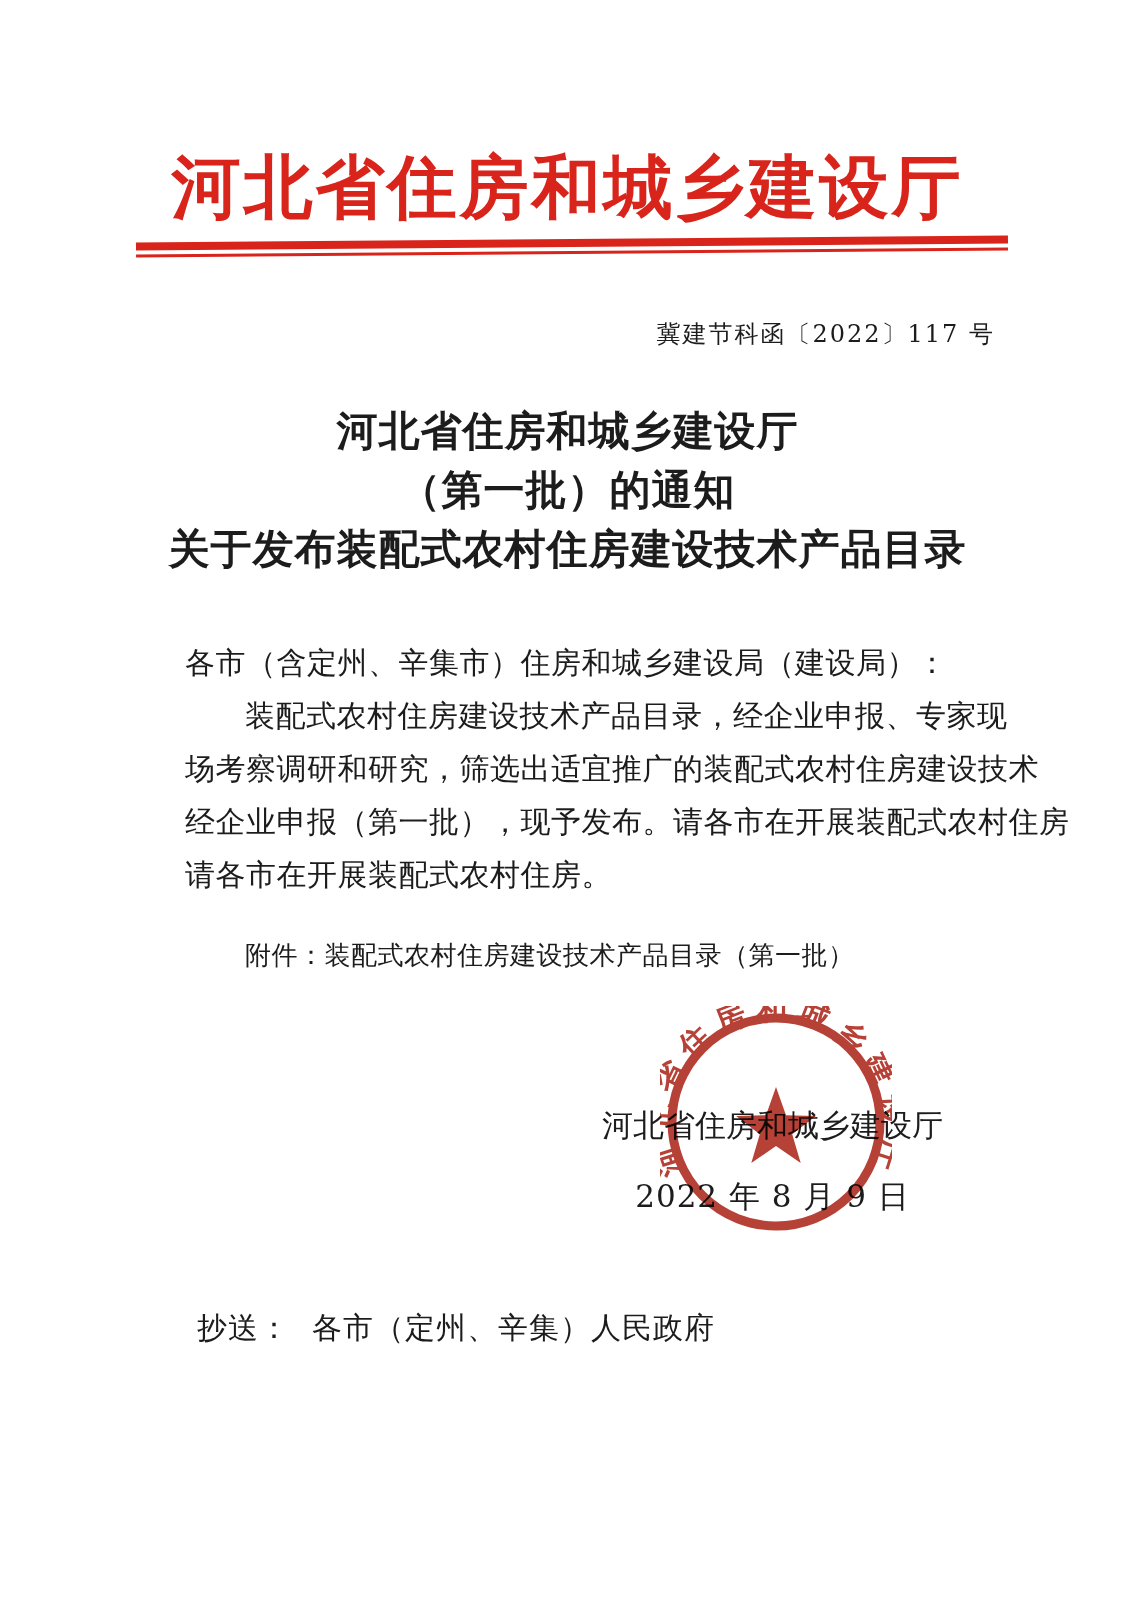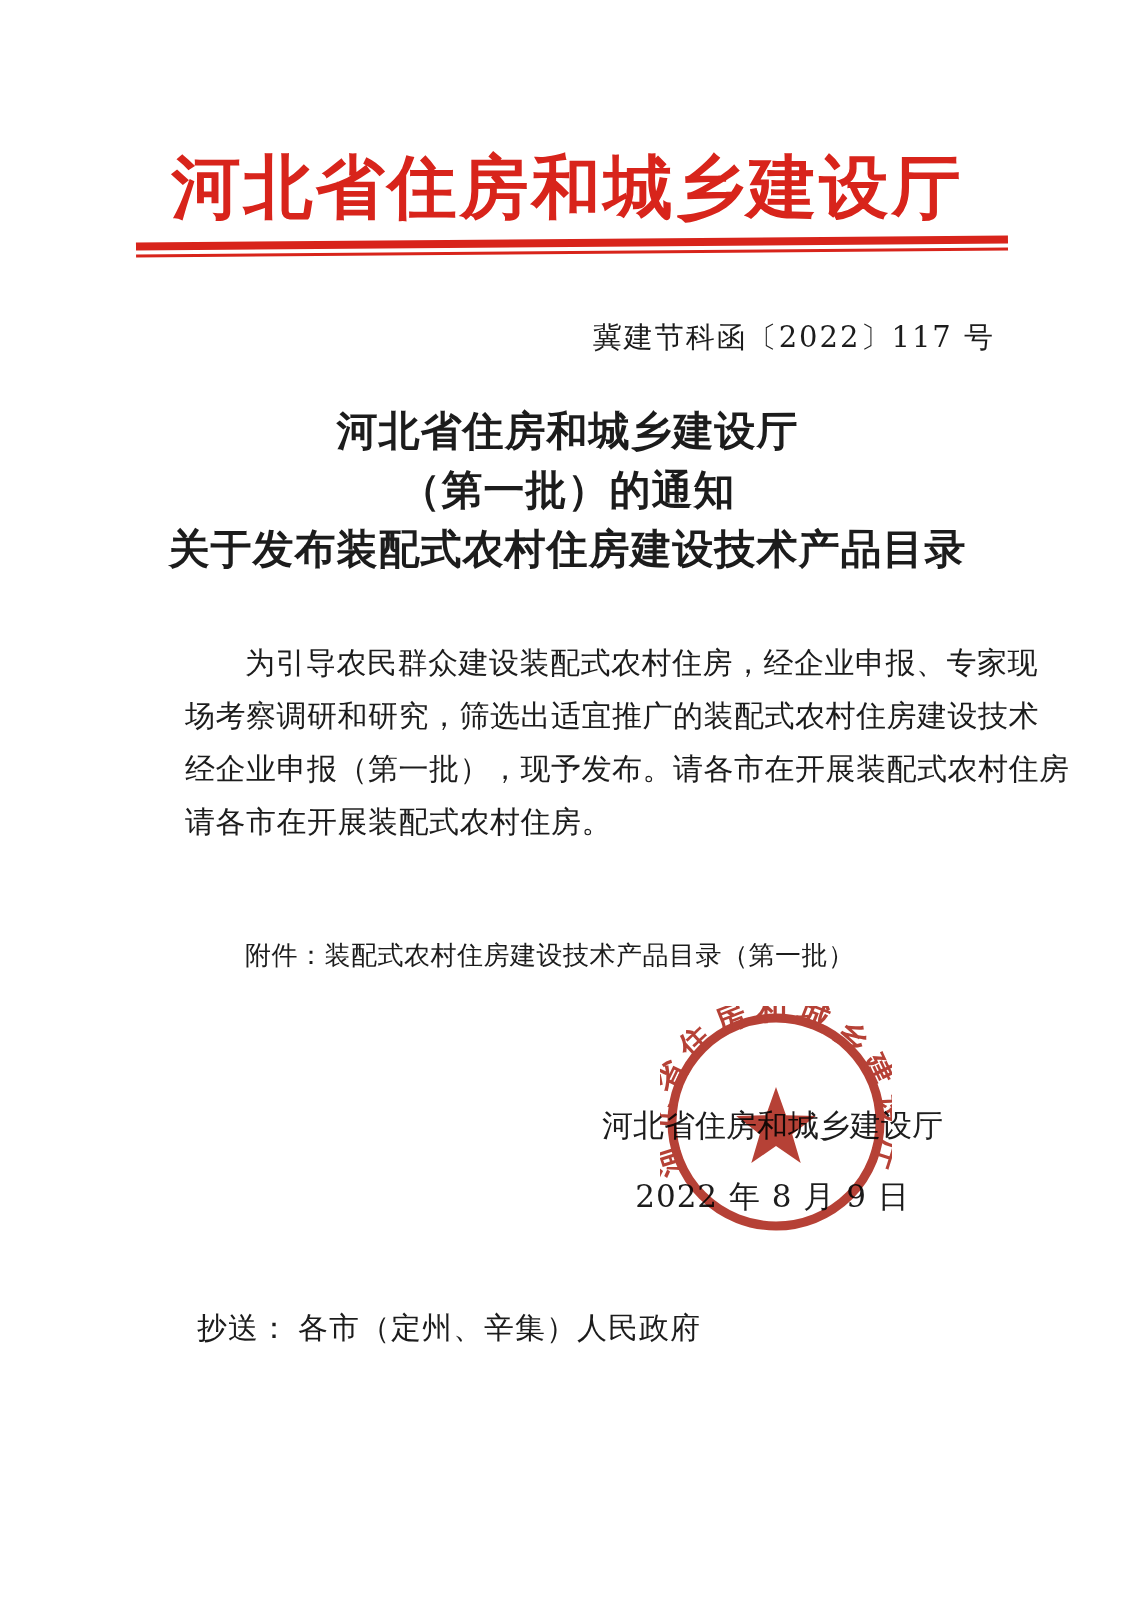--- a/index.html
+++ b/index.html
@@ -31,21 +31,21 @@
   .rule-group.top{top:239px;transform:rotate(-0.45deg);}
   .rule{background:var(--rule-red);}
   .rule.thick{height:8px;}
   .rule.thin{height:3px;margin-top:4px;}
   .rule-group.bottom{top:1424px;transform:rotate(-0.3deg);}
   .rule-group.bottom .rule.thin{margin-top:0;}
   .rule-group.bottom .rule.thick{margin-top:7px;}
 
   .doc-number{
     position:absolute;top:318px;right:140px;
-    font-size:29px;letter-spacing:2px;
+    font-size:24px;letter-spacing:2px;
     white-space:nowrap;
   }
   .notice-title{
     position:absolute;top:402px;left:0;right:0;
     text-align:center;
     font-size:41px;font-weight:700;
     line-height:59px;
     letter-spacing:1px;
   }
   .body-block{
@@ -69,21 +69,21 @@
   .seal{
     position:absolute;top:1006px;left:660px;width:232px;height:232px;
     mix-blend-mode:multiply;
     opacity:0.93;
     pointer-events:none;
   }
   .cc-line{
     position:absolute;top:1308px;left:197px;
     font-size:30px;letter-spacing:1px;white-space:nowrap;
   }
-  .cc-line .cc-text{margin-left:8px;}
+  .cc-line .cc-text{margin-left:22px;}
 </style>
 </head>
 <body>
 
 <div class="page">
 
   <h1 class="masthead">河北省住房和城乡建设厅</h1>
 
   <div class="rule-group top">
     <div class="rule thick"></div>
@@ -92,21 +92,22 @@
 
   <div class="doc-number">冀建节科函〔2022〕117 号</div>
 
   <div class="notice-title">
     <div>河北省住房和城乡建设厅</div>
     <div>（第一批）的通知</div>
     <div>关于发布装配式农村住房建设技术产品目录</div>
   </div>
 
   <div class="body-block">
-    <div class="body-line indent">为引导农民群众建设装配式农村住房，经企业申报、专家现</div>
+    <div class="body-line">各市（含定州、辛集市）住房和城乡建设局（建设局）：</div>
+    <div class="body-line indent">装配式农村住房建设技术产品目录，经企业申报、专家现</div>
     <div class="body-line">场考察调研和研究，筛选出适宜推广的装配式农村住房建设技术</div>
     <div class="body-line">经企业申报（第一批），现予发布。请各市在开展装配式农村住房</div>
     <div class="body-line">请各市在开展装配式农村住房。</div>
   </div>
 
   <div class="attachment-line">附件：装配式农村住房建设技术产品目录（第一批）</div>
 
   <div class="closing">
     <div class="sig">河北省住房和城乡建设厅</div>
     <div class="date">2022 年 8 月 9 日</div>

